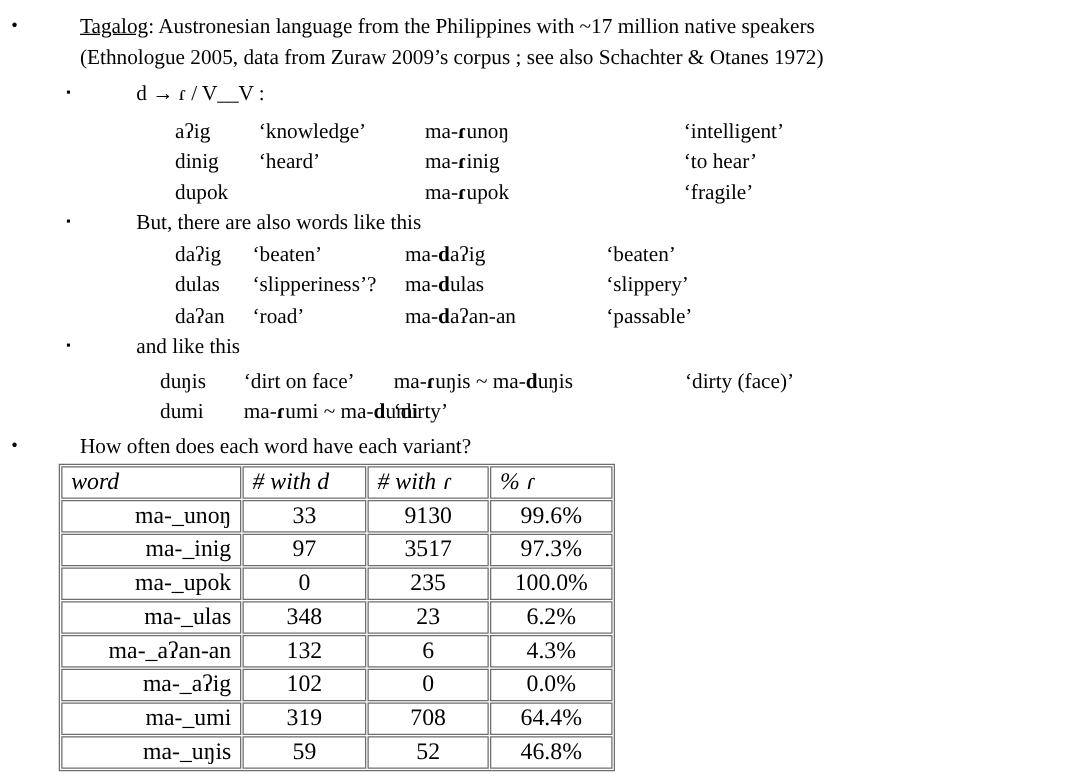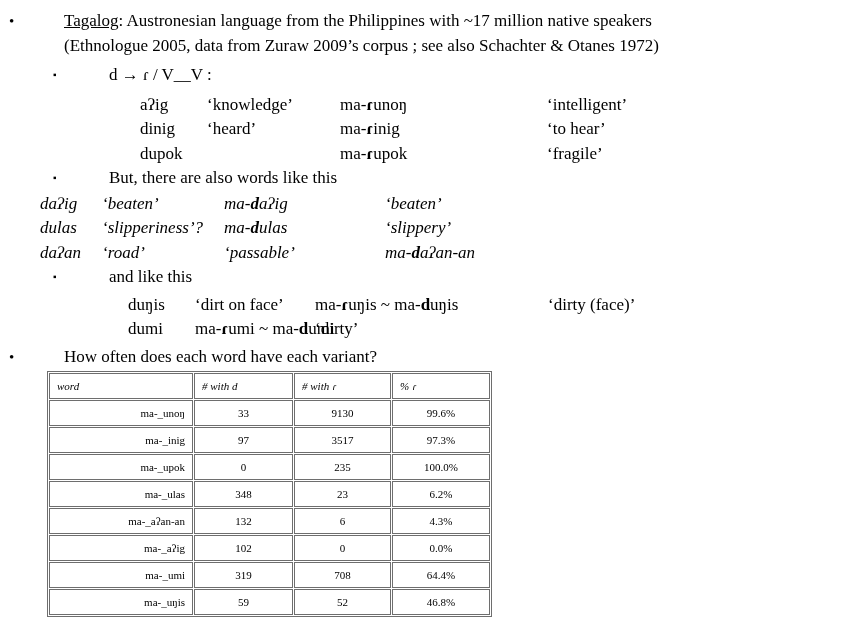--- a/index.html
+++ b/index.html
@@ -29,41 +29,41 @@
   .l2 { display: flex; align-items: flex-start; }
   .b2 {
     width: 45px; box-sizing: border-box; padding-left: 13px;
     line-height: 24.5px; font-size: 10px; flex: 0 0 auto;
   }
 
   
   .ex { display: grid; }
   .ex .cell { line-height: 24.5px; white-space: nowrap; }
   .ex.g1 { margin-left: 100px; margin-top: 5px; grid-template-columns: 67px 133px 207px 1fr; }
-  .ex.g2 { grid-template-columns: 62px 122px 161px 1fr; font-style: italic; }
+  .ex.g2 { margin-left: 100px; grid-template-columns: 62px 122px 161px 1fr; }
   .ex.g3 { margin-left: 88px;  grid-template-columns: 67px 120px 233px 1fr; }
   .rule-row { margin-top: 5px; }
   .g2 { margin-top: 1px; }
   .g3 { margin-top: 3px; }
   .form b { font-weight: bold; }
 
   
   .q-item { margin-top: 3px; }
   table.freq {
     border-collapse: separate;
     border-spacing: 1px;
     border: 1px solid #6e6e6e;
     margin-left: 7px;
     margin-top: 2px;
   }
   table.freq th, table.freq td {
     border: 1px solid #6e6e6e;
     padding: 0 7px;
     height: 24px;
-    font-size: 11px;
+    font-size: 19px;
     background: #ffffff;
   }
   table.freq th {
     font-style: italic;
     font-weight: normal;
     text-align: left;
   }
   table.freq td.w { text-align: right;  width: 128px; }
   table.freq td.n { text-align: center; }
   table.freq th.c1 { width: 128px; }
@@ -115,22 +115,22 @@
         <div class="cell form"><span>ma-</span><b>d</b><span>aʔig</span><b></b><span></span></div>
         <div class="cell">‘beaten’</div>
 
         <div class="cell">dulas</div>
         <div class="cell">‘slipperiness’?</div>
         <div class="cell form"><span>ma-</span><b>d</b><span>ulas</span><b></b><span></span></div>
         <div class="cell">‘slippery’</div>
 
         <div class="cell">daʔan</div>
         <div class="cell">‘road’</div>
+        <div class="cell form"><span>ma-</span><b>d</b><span>aʔan-an</span><b></b><span></span></div>
         <div class="cell">‘passable’</div>
-        <div class="cell form"><span>ma-</span><b>d</b><span>aʔan-an</span><b></b><span></span></div>
       </div>
 
       <div class="l2">
         <span class="b2">▪</span>
         <span class="line">and like this</span>
       </div>
 
       <div class="ex g3">
         <div class="cell">duŋis</div>
         <div class="cell">‘dirt on face’</div>

